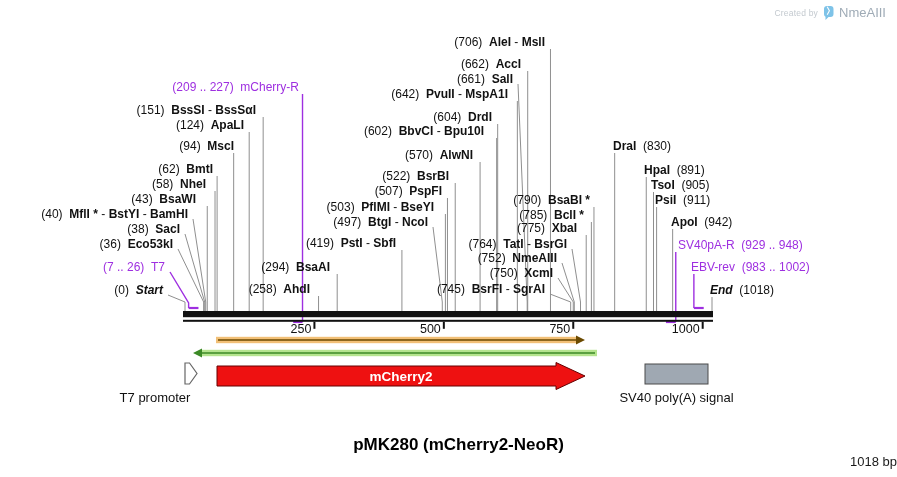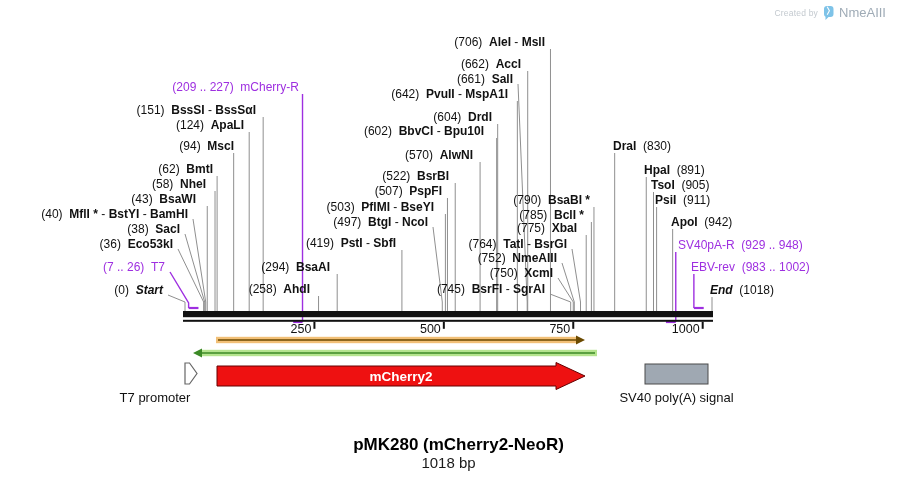--- a/index.html
+++ b/index.html
@@ -11,22 +11,22 @@
   .map-svg{position:absolute;left:0;top:0;}
   .site{font-size:12px;fill:#111;}
   .b{font-weight:bold;}
   .it{font-style:italic;}
   .primer{font-size:12px;}
   .tick{font-size:12.5px;fill:#111;}
   .flabel{font-size:13px;fill:#111;}
   .cdslabel{font-size:13.5px;font-weight:bold;}
   .footer-title{position:absolute;left:0;top:435px;width:100%;text-align:center;
                 font-size:17px;font-weight:bold;color:#000;margin-left:10px;}
-  .footer-sub{position:absolute;left:0;top:454px;width:100%;text-align:center;
-              font-size:15px;color:#1a1a1a;}
+  .footer-sub{position:absolute;left:0;top:454px;width:100%;text-align:right;
+              font-size:13px;color:#1a1a1a;}
 </style>
 </head>
 <body>
 
 <div class="canvas">
   <div class="branding">
     <span class="created">Created by</span>
     <svg width="11" height="14" viewBox="0 0 11 14">
       <path d="M1,3 a3,3 0 0 1 3,-3 h3.5 a3,3 0 0 1 3,3 v5 a3,3 0 0 1 -3,3 h-2 l-3,3 v-3.2 a3,3 0 0 1 -1.5,-2.6 z" fill="#7ec3e8"></path>
       <path d="M4.2,0.8 l2.2,4 l-2.2,4" fill="none" stroke="#ffffff" stroke-width="1.1"></path>

